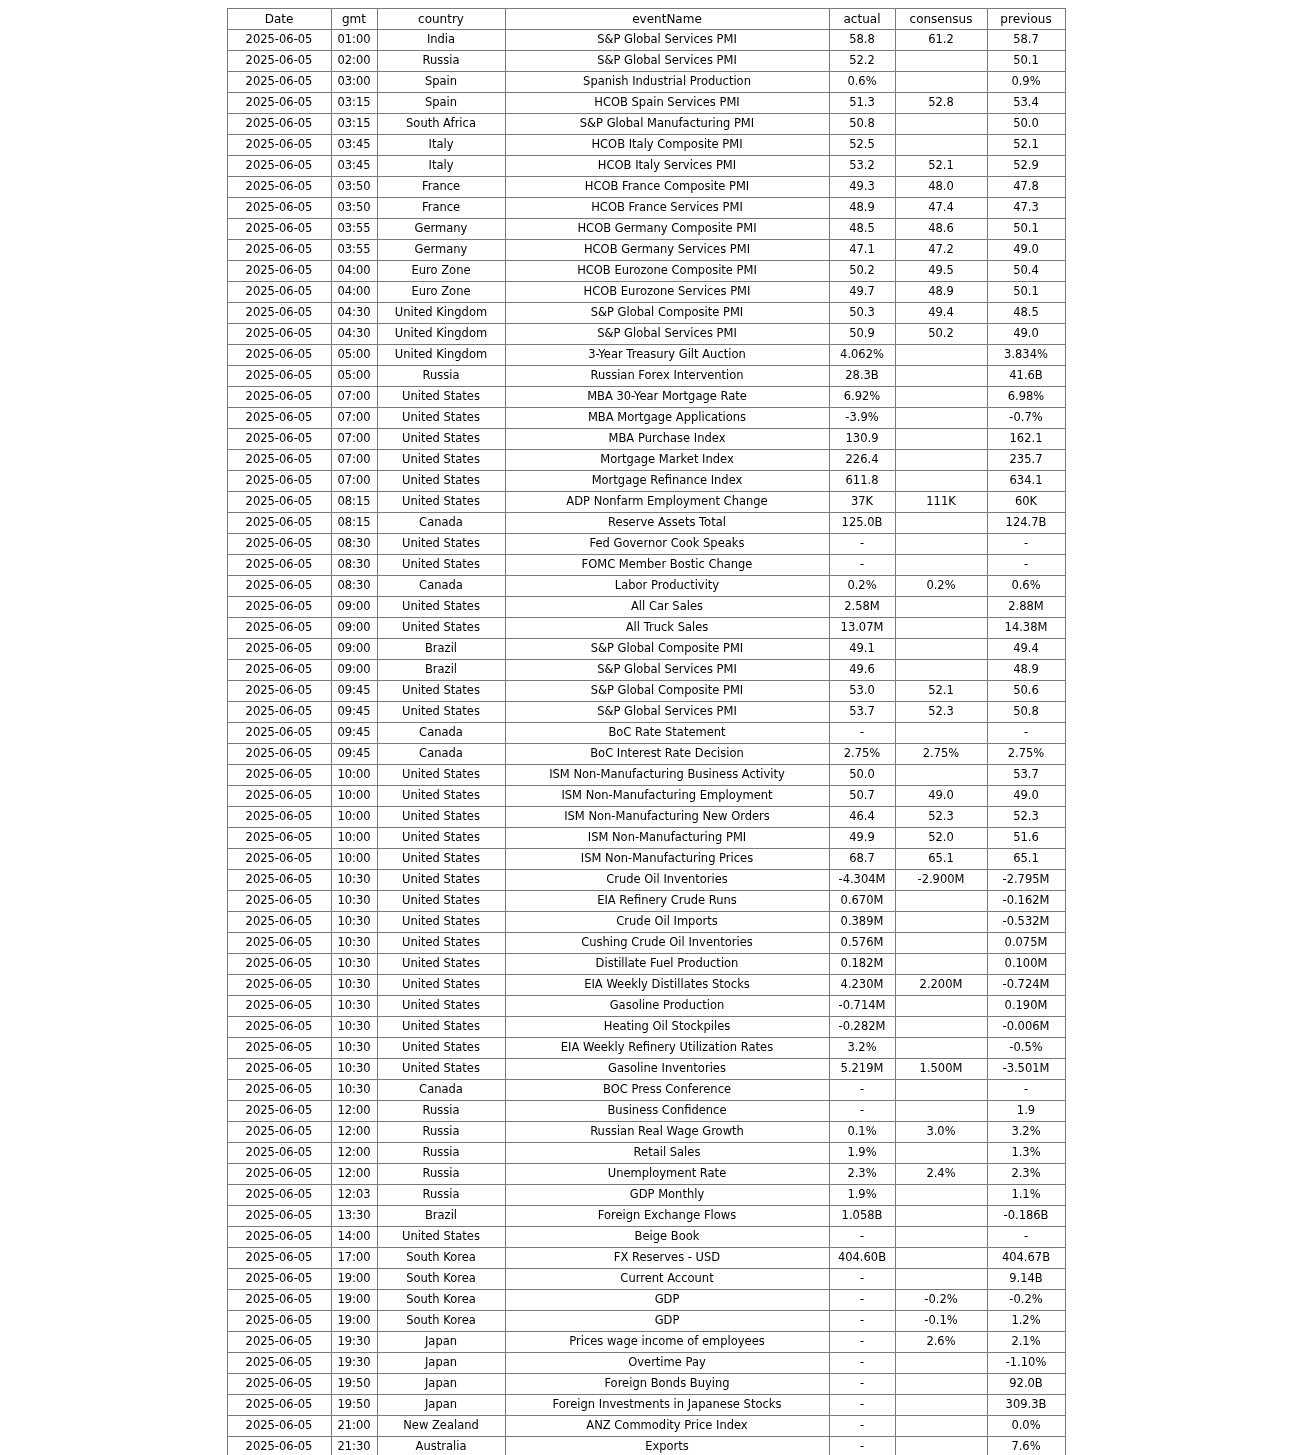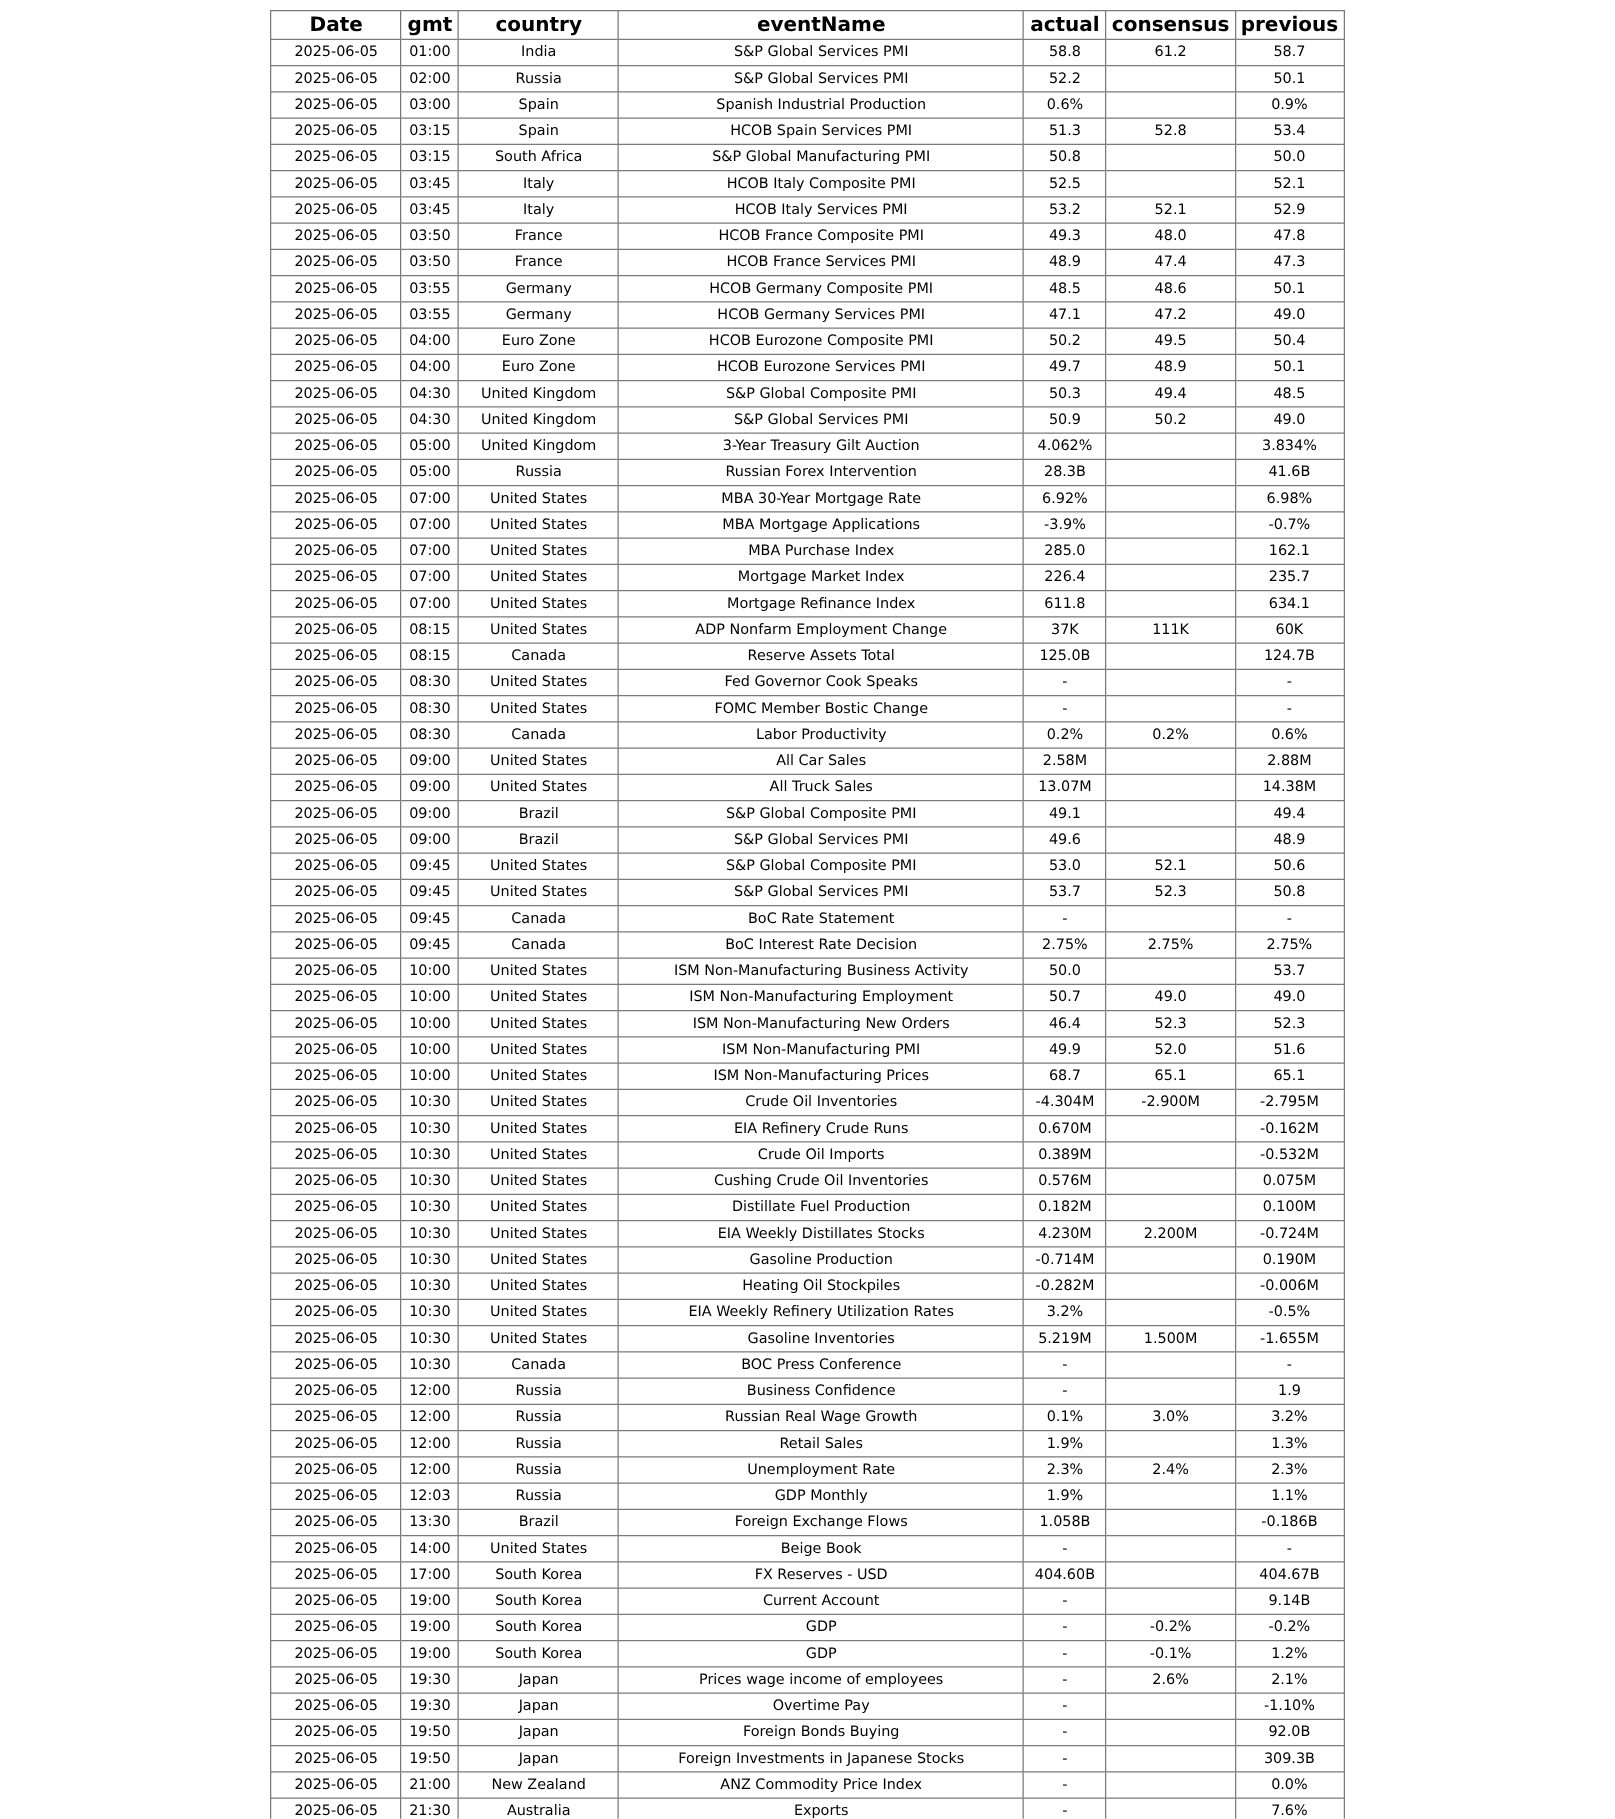--- a/index.html
+++ b/index.html
@@ -28,22 +28,22 @@
   table.econ td {
     border: 1px solid #7a7a7a;
     padding: 3px 4px;
     text-align: center;
     vertical-align: middle;
     white-space: nowrap;
     overflow: hidden;
     height: 14px;
   }
   table.econ thead th {
-    font-weight: bold;
-    font-size: 16px;
+    font-weight: normal;
+    font-size: 12px;
   }
   col.c-date    { width: 104px; }
   col.c-gmt     { width: 46px; }
   col.c-country { width: 128px; }
   col.c-event   { width: 324px; }
   col.c-actual  { width: 66px; }
   col.c-cons    { width: 92px; }
   col.c-prev    { width: 78px; }
 </style>
 </head>
@@ -241,21 +241,21 @@
           <td>MBA Mortgage Applications</td>
           <td>-3.9%</td>
           <td></td>
           <td>-0.7%</td>
         </tr>
         <tr>
           <td>2025-06-05</td>
           <td>07:00</td>
           <td>United States</td>
           <td>MBA Purchase Index</td>
-          <td>285.0</td>
+          <td>130.9</td>
           <td></td>
           <td>162.1</td>
         </tr>
         <tr>
           <td>2025-06-05</td>
           <td>07:00</td>
           <td>United States</td>
           <td>Mortgage Market Index</td>
           <td>226.4</td>
           <td></td>
@@ -513,21 +513,21 @@
           <td></td>
           <td>-0.5%</td>
         </tr>
         <tr>
           <td>2025-06-05</td>
           <td>10:30</td>
           <td>United States</td>
           <td>Gasoline Inventories</td>
           <td>5.219M</td>
           <td>1.500M</td>
-          <td>-1.655M</td>
+          <td>-3.501M</td>
         </tr>
         <tr>
           <td>2025-06-05</td>
           <td>10:30</td>
           <td>Canada</td>
           <td>BOC Press Conference</td>
           <td>-</td>
           <td></td>
           <td>-</td>
         </tr>

